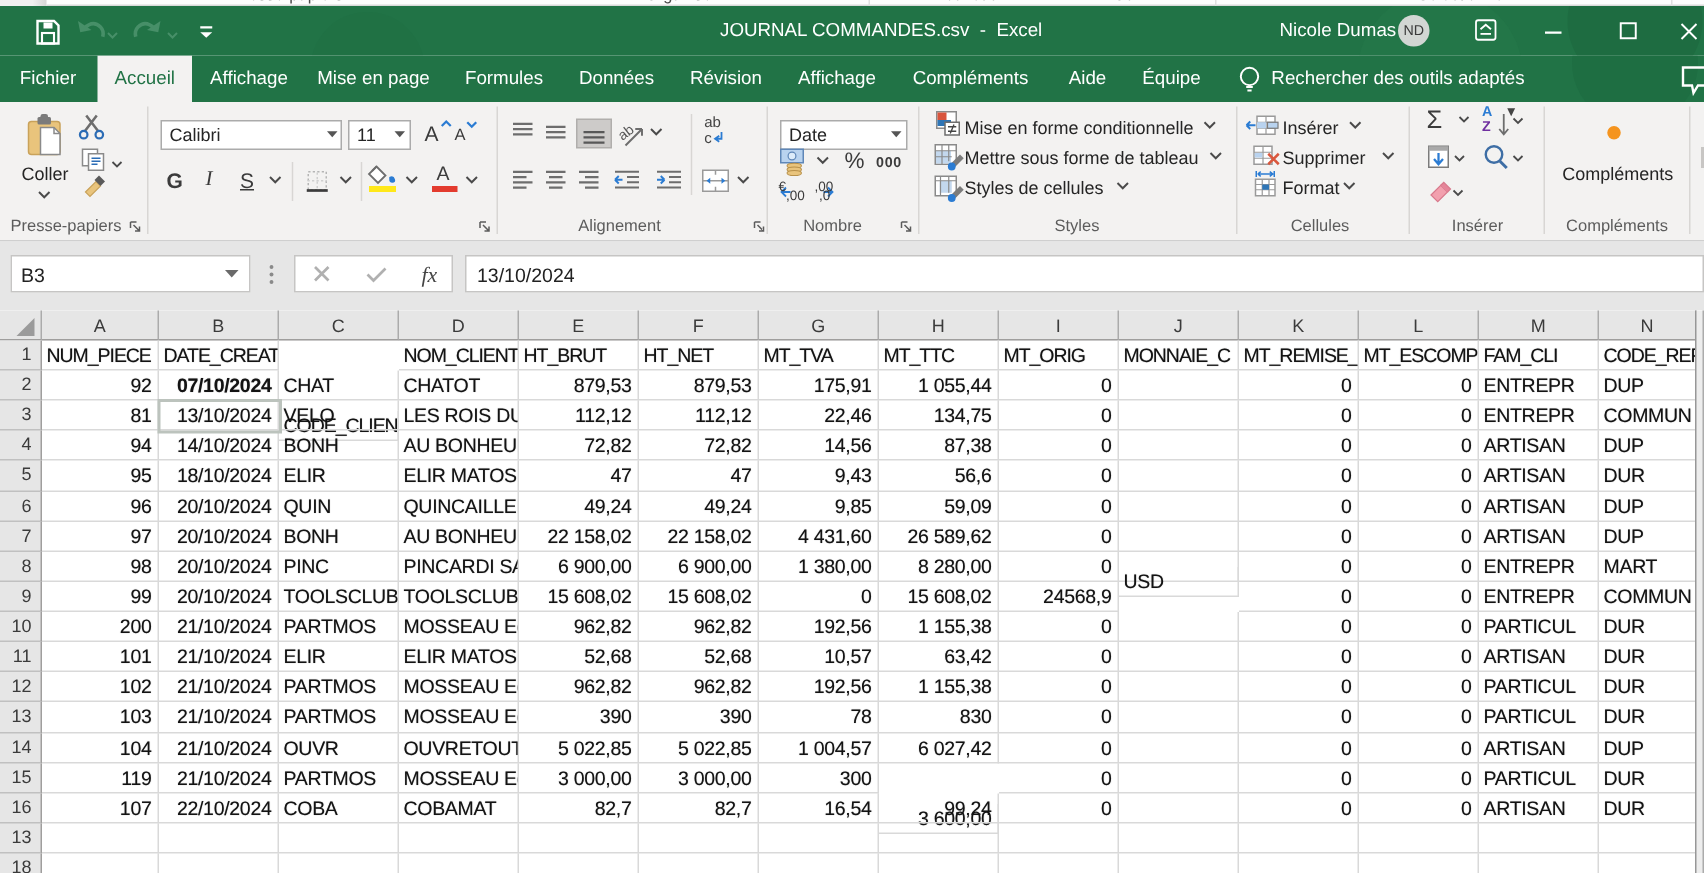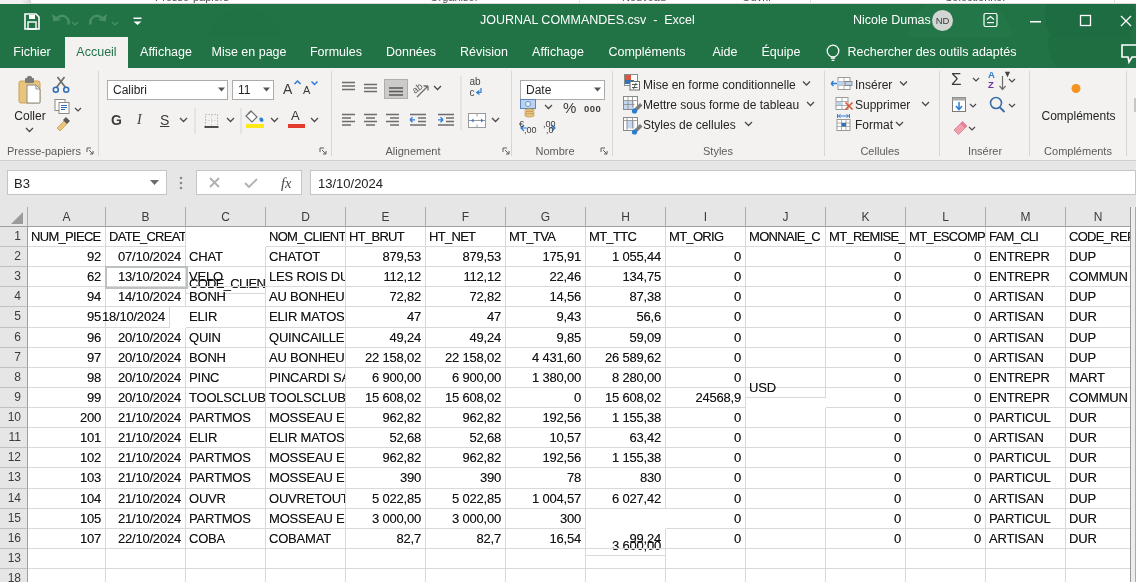--- a/index.html
+++ b/index.html
@@ -351,34 +351,34 @@
 <div class="cell txt hd1" style="left:398px;top:0px;width:80px;height:20px;">HT_NET</div>
 <div class="cell txt hd1" style="left:478px;top:0px;width:80px;height:20px;">MT_TVA</div>
 <div class="cell txt hd1" style="left:558px;top:0px;width:80px;height:20px;">MT_TTC</div>
 <div class="cell txt hd1" style="left:638px;top:0px;width:80px;height:20px;">MT_ORIG</div>
 <div class="cell txt hd1" style="left:718px;top:0px;width:80px;height:20px;">MONNAIE_C</div>
 <div class="cell txt hd1" style="left:798px;top:0px;width:80px;height:20px;">MT_REMISE_</div>
 <div class="cell txt hd1" style="left:878px;top:0px;width:80px;height:20px;">MT_ESCOMP</div>
 <div class="cell txt hd1" style="left:958px;top:0px;width:80px;height:20px;">FAM_CLI</div>
 <div class="cell txt hd1" style="left:1038px;top:0px;width:65px;height:20px;">CODE_REP</div>
 <div class="cell num" style="left:0px;top:20px;width:78px;height:20px;">92</div>
-<div class="cell num" style="left:78px;top:20px;width:80px;height:20px;">07/10/2024</div>
+<div class="cell num" style="left:78px;top:20px;width:80px;height:20px;font-weight:bold;">07/10/2024</div>
 <div class="cell txt" style="left:158px;top:20px;width:80px;height:20px;">CHAT</div>
 <div class="cell txt" style="left:238px;top:20px;width:80px;height:20px;">CHATOT</div>
 <div class="cell num" style="left:318px;top:20px;width:80px;height:20px;">879,53</div>
 <div class="cell num" style="left:398px;top:20px;width:80px;height:20px;">879,53</div>
 <div class="cell num" style="left:478px;top:20px;width:80px;height:20px;">175,91</div>
 <div class="cell num" style="left:558px;top:20px;width:80px;height:20px;">1 055,44</div>
 <div class="cell num" style="left:638px;top:20px;width:80px;height:20px;">0</div>
 <div class="cell txt" style="left:718px;top:20px;width:80px;height:20px;"></div>
 <div class="cell num" style="left:798px;top:20px;width:80px;height:20px;">0</div>
 <div class="cell num" style="left:878px;top:20px;width:80px;height:20px;">0</div>
 <div class="cell txt" style="left:958px;top:20px;width:80px;height:20px;">ENTREPR</div>
 <div class="cell txt" style="left:1038px;top:20px;width:65px;height:20px;">DUP</div>
-<div class="cell num" style="left:0px;top:40px;width:78px;height:20px;">62</div>
+<div class="cell num" style="left:0px;top:40px;width:78px;height:20px;">81</div>
 <div class="cell num" style="left:78px;top:40px;width:80px;height:20px;">13/10/2024</div>
 <div class="cell txt" style="left:158px;top:40px;width:80px;height:20px;">VELO</div>
 <div class="cell txt" style="left:238px;top:40px;width:80px;height:20px;">LES ROIS DU T</div>
 <div class="cell num" style="left:318px;top:40px;width:80px;height:20px;">112,12</div>
 <div class="cell num" style="left:398px;top:40px;width:80px;height:20px;">112,12</div>
 <div class="cell num" style="left:478px;top:40px;width:80px;height:20px;">22,46</div>
 <div class="cell num" style="left:558px;top:40px;width:80px;height:20px;">134,75</div>
 <div class="cell num" style="left:638px;top:40px;width:80px;height:20px;">0</div>
 <div class="cell txt" style="left:718px;top:40px;width:80px;height:20px;"></div>
 <div class="cell num" style="left:798px;top:40px;width:80px;height:20px;">0</div>
@@ -393,21 +393,21 @@
 <div class="cell num" style="left:398px;top:60px;width:80px;height:20px;">72,82</div>
 <div class="cell num" style="left:478px;top:60px;width:80px;height:20px;">14,56</div>
 <div class="cell num" style="left:558px;top:60px;width:80px;height:20px;">87,38</div>
 <div class="cell num" style="left:638px;top:60px;width:80px;height:20px;">0</div>
 <div class="cell txt" style="left:718px;top:60px;width:80px;height:20px;"></div>
 <div class="cell num" style="left:798px;top:60px;width:80px;height:20px;">0</div>
 <div class="cell num" style="left:878px;top:60px;width:80px;height:20px;">0</div>
 <div class="cell txt" style="left:958px;top:60px;width:80px;height:20px;">ARTISAN</div>
 <div class="cell txt" style="left:1038px;top:60px;width:65px;height:20px;">DUP</div>
 <div class="cell num" style="left:0px;top:80px;width:78px;height:21px;">95</div>
-<div class="cell num" style="left:62px;top:80px;width:80px;height:21px;">18/10/2024</div>
+<div class="cell num" style="left:78px;top:80px;width:80px;height:21px;">18/10/2024</div>
 <div class="cell txt" style="left:158px;top:80px;width:80px;height:21px;">ELIR</div>
 <div class="cell txt" style="left:238px;top:80px;width:80px;height:21px;">ELIR MATOS</div>
 <div class="cell num" style="left:318px;top:80px;width:80px;height:21px;">47</div>
 <div class="cell num" style="left:398px;top:80px;width:80px;height:21px;">47</div>
 <div class="cell num" style="left:478px;top:80px;width:80px;height:21px;">9,43</div>
 <div class="cell num" style="left:558px;top:80px;width:80px;height:21px;">56,6</div>
 <div class="cell num" style="left:638px;top:80px;width:80px;height:21px;">0</div>
 <div class="cell txt" style="left:718px;top:80px;width:80px;height:21px;"></div>
 <div class="cell num" style="left:798px;top:80px;width:80px;height:21px;">0</div>
 <div class="cell num" style="left:878px;top:80px;width:80px;height:21px;">0</div>
@@ -532,21 +532,21 @@
 <div class="cell num" style="left:318px;top:262px;width:80px;height:20px;">5 022,85</div>
 <div class="cell num" style="left:398px;top:262px;width:80px;height:20px;">5 022,85</div>
 <div class="cell num" style="left:478px;top:262px;width:80px;height:20px;">1 004,57</div>
 <div class="cell num" style="left:558px;top:262px;width:80px;height:20px;">6 027,42</div>
 <div class="cell num" style="left:638px;top:262px;width:80px;height:20px;">0</div>
 <div class="cell txt" style="left:718px;top:262px;width:80px;height:20px;"></div>
 <div class="cell num" style="left:798px;top:262px;width:80px;height:20px;">0</div>
 <div class="cell num" style="left:878px;top:262px;width:80px;height:20px;">0</div>
 <div class="cell txt" style="left:958px;top:262px;width:80px;height:20px;">ARTISAN</div>
 <div class="cell txt" style="left:1038px;top:262px;width:65px;height:20px;">DUP</div>
-<div class="cell num" style="left:0px;top:282px;width:78px;height:20px;">105</div>
+<div class="cell num" style="left:0px;top:282px;width:78px;height:20px;">119</div>
 <div class="cell num" style="left:78px;top:282px;width:80px;height:20px;">21/10/2024</div>
 <div class="cell txt" style="left:158px;top:282px;width:80px;height:20px;">PARTMOS</div>
 <div class="cell txt" style="left:238px;top:282px;width:80px;height:20px;">MOSSEAU Ed</div>
 <div class="cell num" style="left:318px;top:282px;width:80px;height:20px;">3 000,00</div>
 <div class="cell num" style="left:398px;top:282px;width:80px;height:20px;">3 000,00</div>
 <div class="cell num" style="left:478px;top:282px;width:80px;height:20px;">300</div>
 <div class="cell num" style="left:558px;top:266px;width:80px;height:20px;margin-top:43px;">3 600,00</div>
 <div class="cell num" style="left:638px;top:282px;width:80px;height:20px;">0</div>
 <div class="cell txt" style="left:718px;top:282px;width:80px;height:20px;"></div>
 <div class="cell num" style="left:798px;top:282px;width:80px;height:20px;">0</div>

